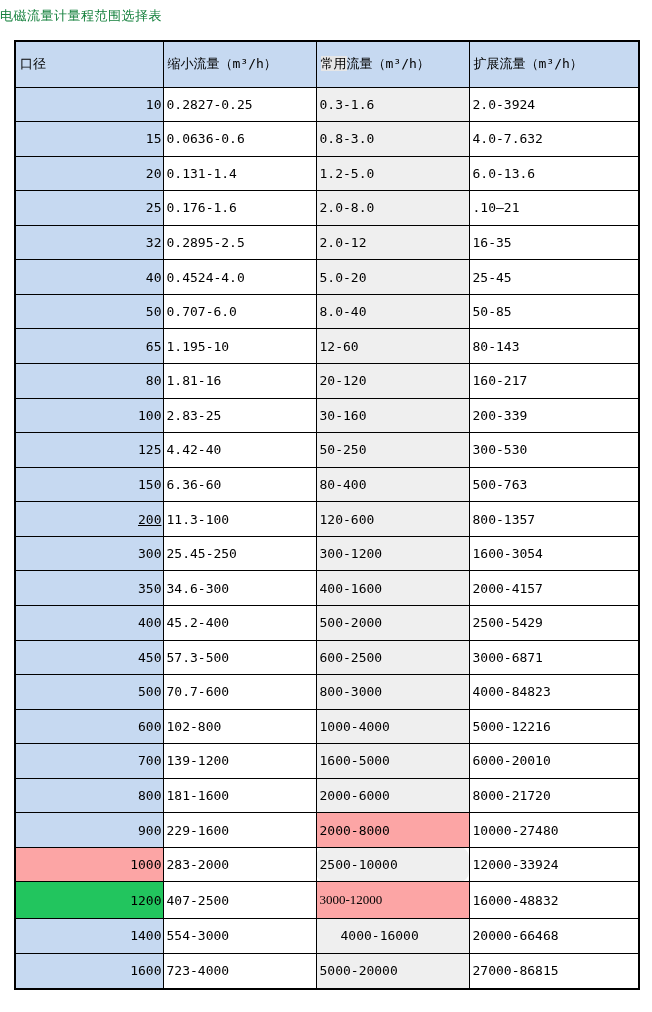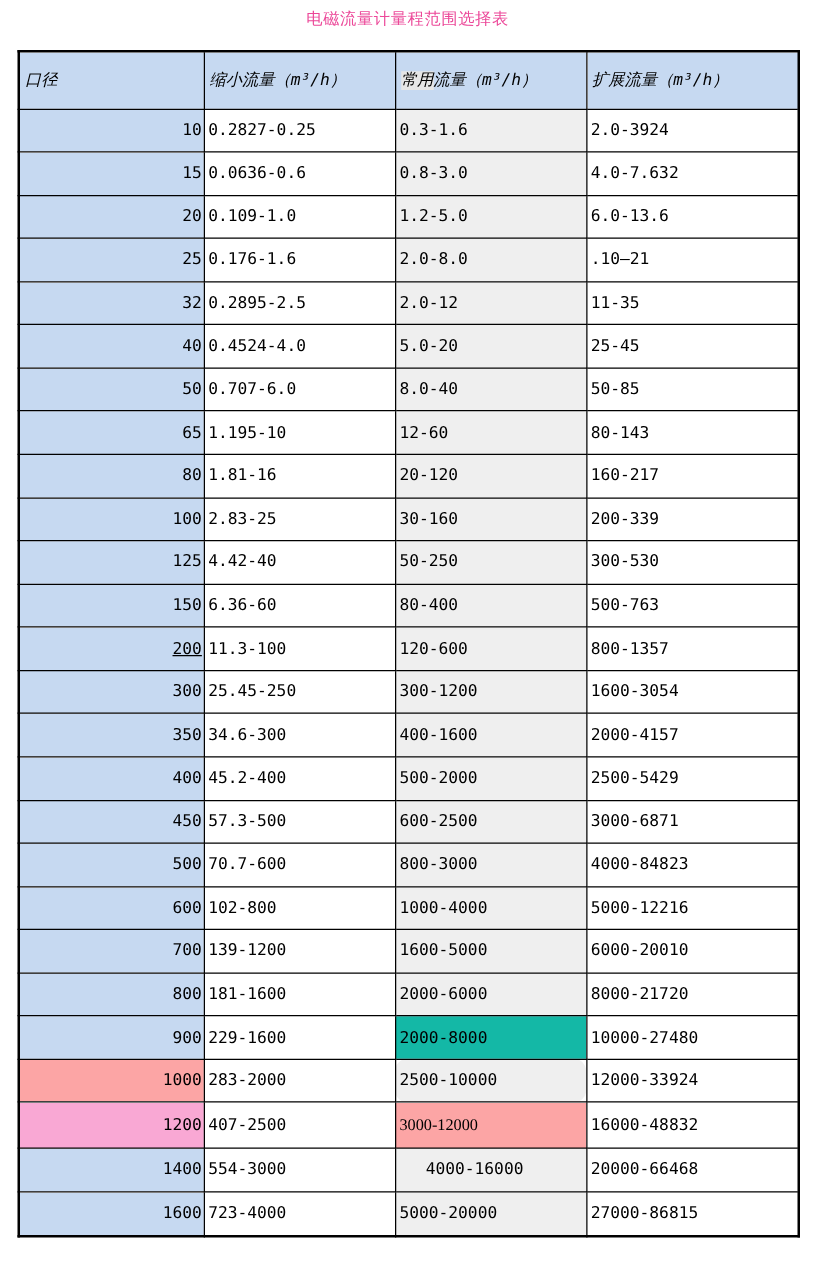--- a/index.html
+++ b/index.html
@@ -16,24 +16,23 @@
     position: relative;
     width: 652px;
     height: 1012px;
     background: #ffffff;
   }
   .title {
     position: absolute;
     top: 7px;
     left: 0;
     width: 100%;
-    text-align: center;
     font-size: 13px;
     line-height: 18px;
-    color: #ec4899;
+    color: #15803d;
     letter-spacing: 0.5px;
   }
   table.flow-table {
     position: absolute;
     left: 14px;
     top: 40px;
     width: 624px;
     height: 950px;
     border-collapse: collapse;
     table-layout: fixed;
@@ -46,21 +45,20 @@
     overflow: hidden;
     white-space: nowrap;
     vertical-align: middle;
     font-weight: normal;
   }
   .flow-table thead th {
     height: 46px;
     text-align: left;
     font-size: 13px;
     padding-left: 4px;
-    font-style: italic;
   }
   col.c0 { width: 148px; }
   col.c1 { width: 153px; }
   col.c2 { width: 153px; }
   col.c3 { width: 170px; }
   .flow-table td.c0 {
     text-align: right;
     padding-right: 1px;
   }
   .flow-table td.c1, .flow-table td.c2, .flow-table td.c3 {
@@ -97,35 +95,35 @@
           <td class="c3">2.0-3924</td>
         </tr>
         <tr>
           <td class="c0" style="background: rgb(198, 217, 241);">15</td>
           <td class="c1">0.0636-0.6</td>
           <td class="c2" style="background: rgb(239, 239, 239);">0.8-3.0</td>
           <td class="c3">4.0-7.632</td>
         </tr>
         <tr>
           <td class="c0" style="background: rgb(198, 217, 241);">20</td>
-          <td class="c1">0.109-1.0</td>
+          <td class="c1">0.131-1.4</td>
           <td class="c2" style="background: rgb(239, 239, 239);">1.2-5.0</td>
           <td class="c3">6.0-13.6</td>
         </tr>
         <tr>
           <td class="c0" style="background: rgb(198, 217, 241);">25</td>
           <td class="c1">0.176-1.6</td>
           <td class="c2" style="background: rgb(239, 239, 239);">2.0-8.0</td>
           <td class="c3">.10—21</td>
         </tr>
         <tr>
           <td class="c0" style="background: rgb(198, 217, 241);">32</td>
           <td class="c1">0.2895-2.5</td>
           <td class="c2" style="background: rgb(239, 239, 239);">2.0-12</td>
-          <td class="c3">11-35</td>
+          <td class="c3">16-35</td>
         </tr>
         <tr>
           <td class="c0" style="background: rgb(198, 217, 241);">40</td>
           <td class="c1">0.4524-4.0</td>
           <td class="c2" style="background: rgb(239, 239, 239);">5.0-20</td>
           <td class="c3">25-45</td>
         </tr>
         <tr>
           <td class="c0" style="background: rgb(198, 217, 241);">50</td>
           <td class="c1">0.707-6.0</td>
@@ -212,31 +210,31 @@
         </tr>
         <tr>
           <td class="c0" style="background: rgb(198, 217, 241);">800</td>
           <td class="c1">181-1600</td>
           <td class="c2" style="background: rgb(239, 239, 239);">2000-6000</td>
           <td class="c3">8000-21720</td>
         </tr>
         <tr>
           <td class="c0" style="background: rgb(198, 217, 241);">900</td>
           <td class="c1">229-1600</td>
-          <td class="c2" style="background: #14b8a6;">2000-8000</td>
+          <td class="c2" style="background: #fca5a5;">2000-8000</td>
           <td class="c3">10000-27480</td>
         </tr>
         <tr>
           <td class="c0" style="background: #fca5a5; padding-left: 25px;">1000</td>
           <td class="c1">283-2000</td>
           <td class="c2" style="background: rgb(239, 239, 239); border-radius: 10px;">2500-10000</td>
           <td class="c3">12000-33924</td>
         </tr>
         <tr>
-          <td class="c0" style="background: #f9a8d4;">1200</td>
+          <td class="c0" style="background: #22c55e;">1200</td>
           <td class="c1">407-2500</td>
           <td class="c2" style="background: #fca5a5; font-family: Liberation Serif, serif;">3000-12000</td>
           <td class="c3">16000-48832</td>
         </tr>
         <tr>
           <td class="c0" style="background: rgb(198, 217, 241);">1400</td>
           <td class="c1">554-3000</td>
           <td class="c2" style="background: rgb(239, 239, 239); padding-left: 24px;">4000-16000</td>
           <td class="c3">20000-66468</td>
         </tr>

